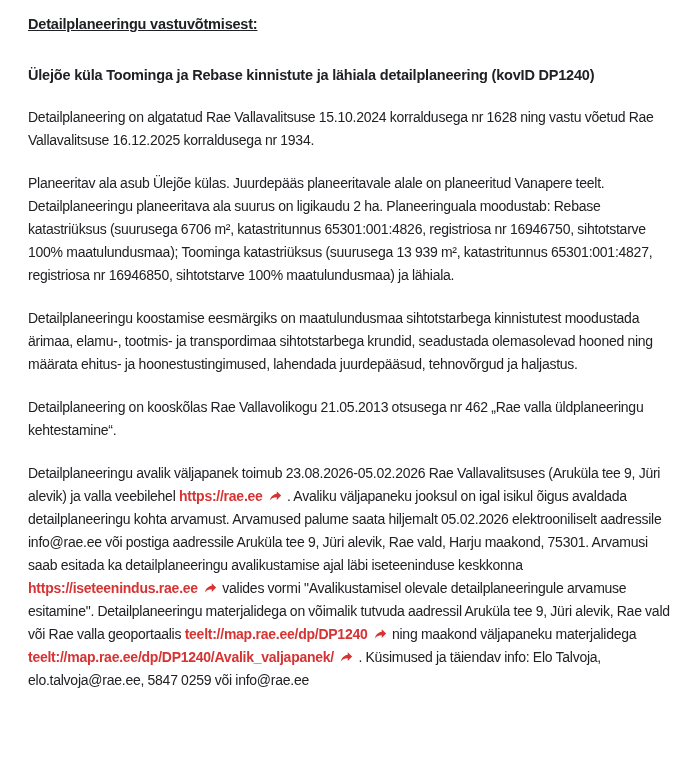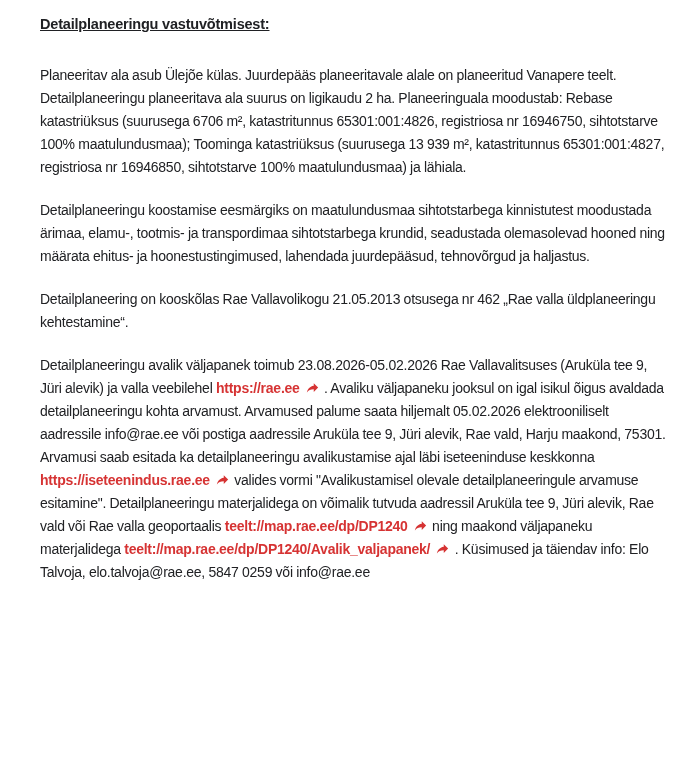--- a/index.html
+++ b/index.html
@@ -9,21 +9,21 @@
   }
   body {
     width: 687px;
     height: 770px;
     overflow: hidden;
     font-family: "Liberation Sans", sans-serif;
     color: #202124;
     -webkit-font-smoothing: antialiased;
   }
   .doc {
-    padding: 13px 16px 0 40px;
+    padding: 13px 16px 0 28px;
     box-sizing: border-box;
     width: 687px;
   }
   .doc-title {
     font-size: 14.5px;
     font-weight: bold;
     line-height: 22px;
     margin: 0 0 29px 0;
     text-decoration: underline;
     letter-spacing: -0.2px;
@@ -61,21 +61,23 @@
     width: 100%;
     height: 100%;
     fill: currentColor;
   }
 </style>
 </head>
 <body style="background: rgb(255, 255, 255); color: rgb(32, 33, 36); --link-color: #d63333;">
 
 <div class="doc">
   <h1 class="doc-title">Detailplaneeringu vastuvõtmisest:</h1>
+  <h2 class="doc-subtitle">Ülejõe küla Toominga ja Rebase kinnistute ja lähiala detailplaneering (kovID DP1240)</h2>
   <div>
+      <p class="para"><span>Detailplaneering on algatatud Rae Vallavalitsuse 15.10.2024 korraldusega nr 1628 ning vastu võetud Rae Vallavalitsuse 16.12.2025 korraldusega nr 1934.</span></p>
       <p class="para"><span>Planeeritav ala asub Ülejõe külas. Juurdepääs planeeritavale alale on planeeritud Vanapere teelt. Detailplaneeringu planeeritava ala suurus on ligikaudu 2 ha. Planeeringuala moodustab: Rebase katastriüksus (suurusega 6706 m², katastritunnus 65301:001:4826, registriosa nr 16946750, sihtotstarve 100% maatulundusmaa); Toominga katastriüksus (suurusega 13 939 m², katastritunnus 65301:001:4827, registriosa nr 16946850, sihtotstarve 100% maatulundusmaa) ja lähiala.</span></p>
       <p class="para"><span>Detailplaneeringu koostamise eesmärgiks on maatulundusmaa sihtotstarbega kinnistutest moodustada ärimaa, elamu-, tootmis- ja transpordimaa sihtotstarbega krundid, seadustada olemasolevad hooned ning määrata ehitus- ja hoonestustingimused, lahendada juurdepääsud, tehnovõrgud ja haljastus.</span></p>
       <p class="para"><span>Detailplaneering on kooskõlas Rae Vallavolikogu 21.05.2013 otsusega nr 462 „Rae valla üldplaneeringu kehtestamine“.</span></p>
       <p class="para"><span>Detailplaneeringu avalik väljapanek toimub 23.08.2026-05.02.2026 Rae Vallavalitsuses (Aruküla tee 9, Jüri alevik) ja valla veebilehel </span><a class="doc-link" href="#"><span>https://rae.ee</span><span class="link-icon"><svg viewBox="0 0 24 24" aria-hidden="true">
               <path d="M14 9V5l7 7-7 7v-4.1c-5 0-8.5 1.6-11 5.1 1-5 4-10 11-11z"></path>
             </svg></span></a><span> . Avaliku väljapaneku jooksul on igal isikul õigus avaldada detailplaneeringu kohta arvamust. Arvamused palume saata hiljemalt 05.02.2026 elektrooniliselt aadressile info@rae.ee või postiga aadressile Aruküla tee 9, Jüri alevik, Rae vald, Harju maakond, 75301. Arvamusi saab esitada ka detailplaneeringu avalikustamise ajal läbi iseteeninduse keskkonna </span><a class="doc-link" href="#"><span>https://iseteenindus.rae.ee</span><span class="link-icon"><svg viewBox="0 0 24 24" aria-hidden="true">
               <path d="M14 9V5l7 7-7 7v-4.1c-5 0-8.5 1.6-11 5.1 1-5 4-10 11-11z"></path>
             </svg></span></a><span>  valides vormi "Avalikustamisel olevale detailplaneeringule arvamuse esitamine". Detailplaneeringu materjalidega on võimalik tutvuda aadressil Aruküla tee 9, Jüri alevik, Rae vald või Rae valla geoportaalis </span><a class="doc-link" href="#"><span>teelt://map.rae.ee/dp/DP1240</span><span class="link-icon"><svg viewBox="0 0 24 24" aria-hidden="true">
               <path d="M14 9V5l7 7-7 7v-4.1c-5 0-8.5 1.6-11 5.1 1-5 4-10 11-11z"></path>
             </svg></span></a><span> ning maakond väljapaneku materjalidega </span><a class="doc-link" href="#"><span>teelt://map.rae.ee/dp/DP1240/Avalik_valjapanek/</span><span class="link-icon"><svg viewBox="0 0 24 24" aria-hidden="true">

